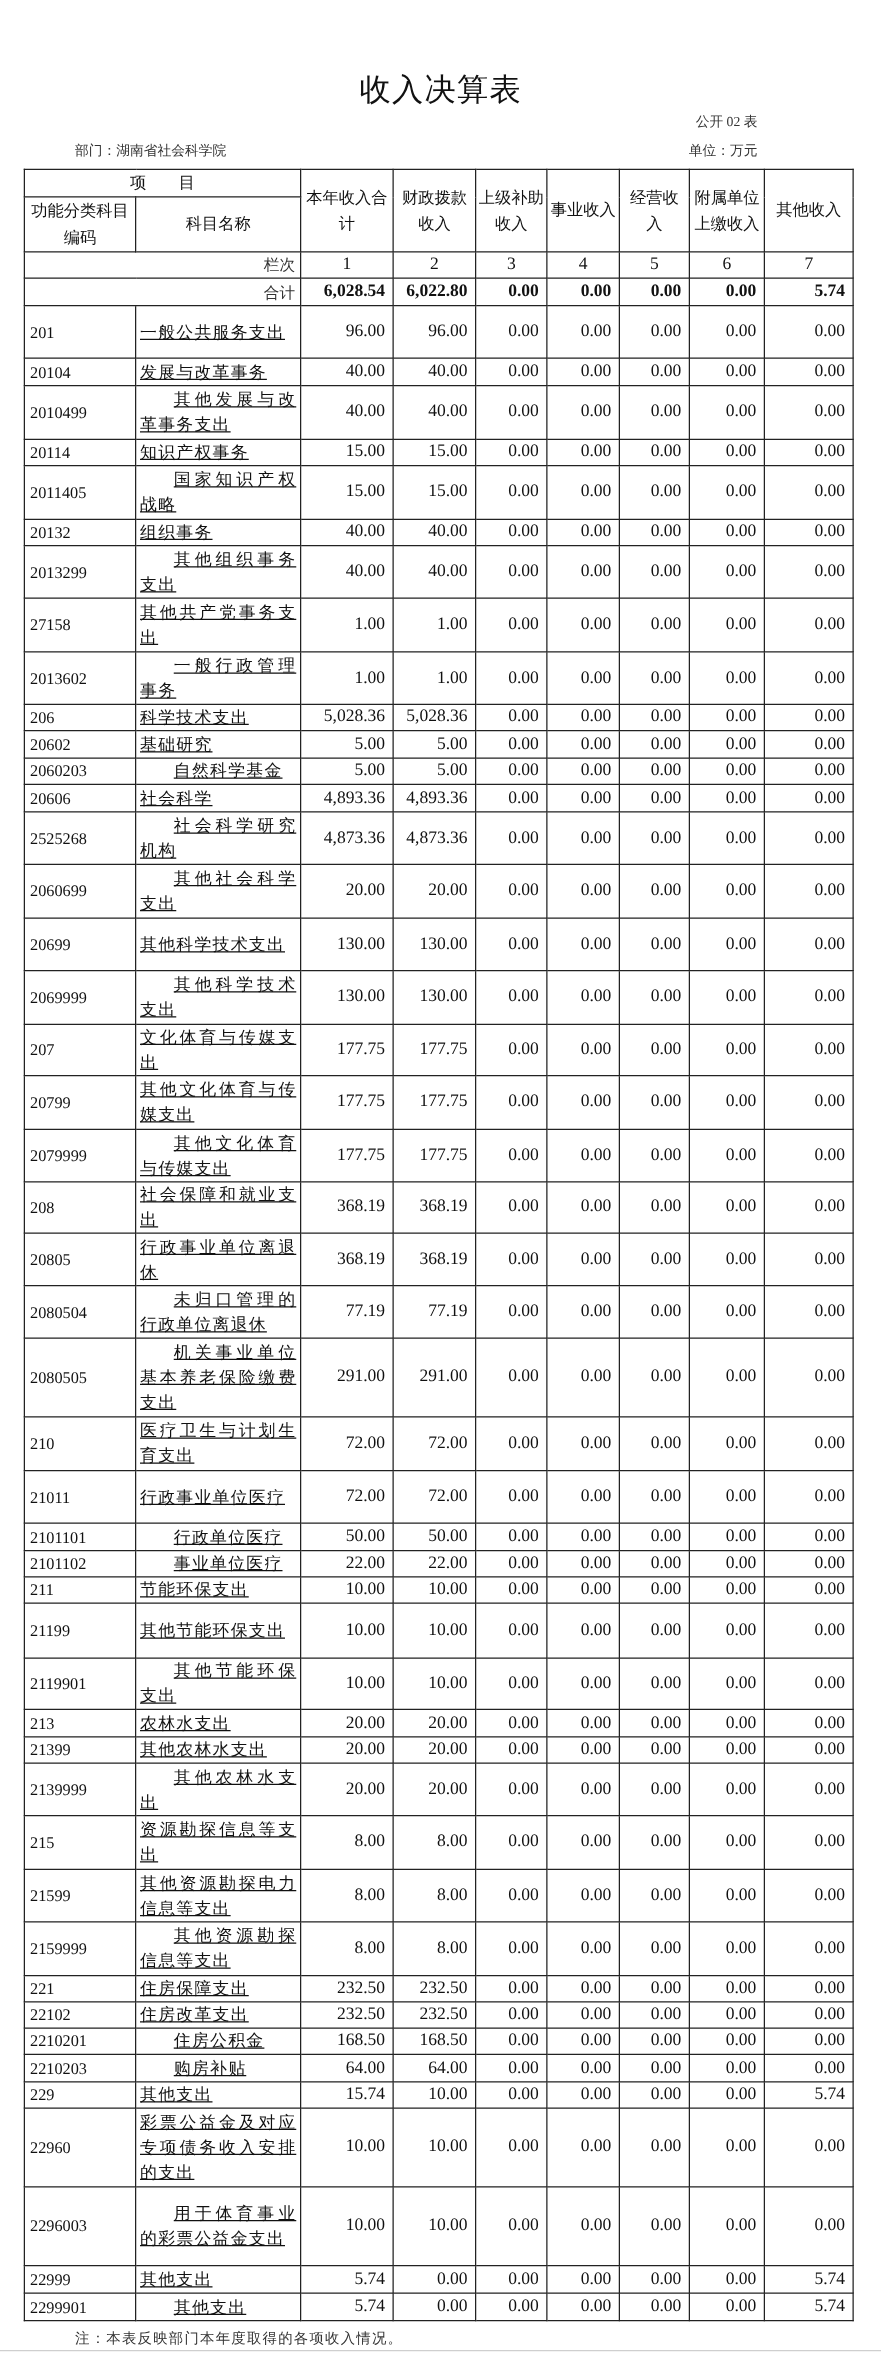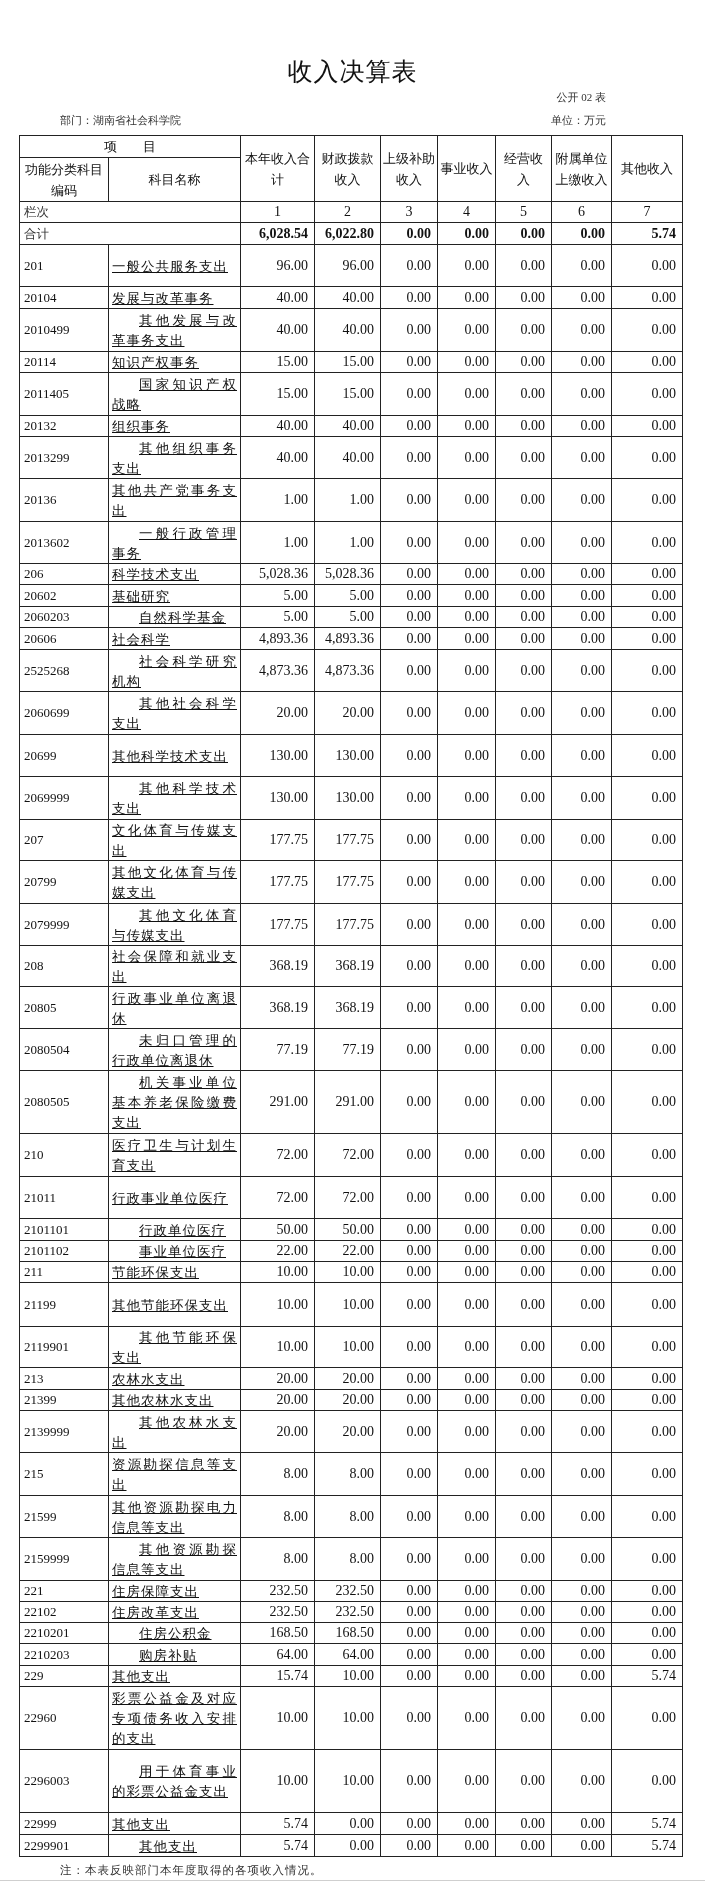--- a/index.html
+++ b/index.html
@@ -15,21 +15,21 @@
                  width: 663px; }
     table.grid td { border: 1px solid #222; padding: 0 4px; font-size: 13px; line-height: 18px;
                     vertical-align: middle; overflow: hidden; box-sizing: border-box; }
     table.grid td.code { text-align: left; font-size: 13px; }
     table.grid td.name { text-align: justify; text-align-last: left; font-family: "DejaVu Sans", sans-serif;
                          font-size: 13.5px; letter-spacing: 1px; line-height: 20px; padding: 0 3px; text-decoration: underline; }
     table.grid td.name.indent { text-indent: 2em; }
     table.grid td.num { text-align: right; font-size: 14px; padding-right: 6px; }
     table.grid td.hdr { text-align: center; font-family: "DejaVu Sans", sans-serif; font-size: 13px; line-height: 21px; padding: 0 2px; }
     table.grid td.colno { text-align: center; font-size: 14px; }
-    table.grid td.span-label { text-align: left; font-family: Liberation Serif, serif; font-size: 12.5px; color: #333; }
+    table.grid td.span-label { text-align: right; font-family: Liberation Serif, serif; font-size: 12.5px; color: #333; }
     table.grid tr.total td.num { font-weight: bold; }
     .note { position: absolute; left: 60px; top: 1863px; font-family: "DejaVu Sans", sans-serif; font-size: 11.5px; color: #333; letter-spacing: 1px; }
     .bottom-rule { position: absolute; left: 0; top: 1880px; width: 705px; height: 1px; background: #cfcfcf; }
   </style>
 </head>
 <body>
 
 <div class="title">收入决算表</div>
 <div class="meta form-no">公开 02 表</div>
 <div class="meta dept">部门：湖南省社会科学院</div>
@@ -153,21 +153,21 @@
         <td class="name indent">其他组织事务支出</td>
         <td class="num">40.00</td>
         <td class="num">40.00</td>
         <td class="num">0.00</td>
         <td class="num">0.00</td>
         <td class="num">0.00</td>
         <td class="num">0.00</td>
         <td class="num">0.00</td>
       </tr>
       <tr style="height: 43px;">
-        <td class="code">20136</td>
+        <td class="code">27158</td>
         <td class="name">其他共产党事务支出</td>
         <td class="num">1.00</td>
         <td class="num">1.00</td>
         <td class="num">0.00</td>
         <td class="num">0.00</td>
         <td class="num">0.00</td>
         <td class="num">0.00</td>
         <td class="num">0.00</td>
       </tr>
       <tr style="height: 42px;">

